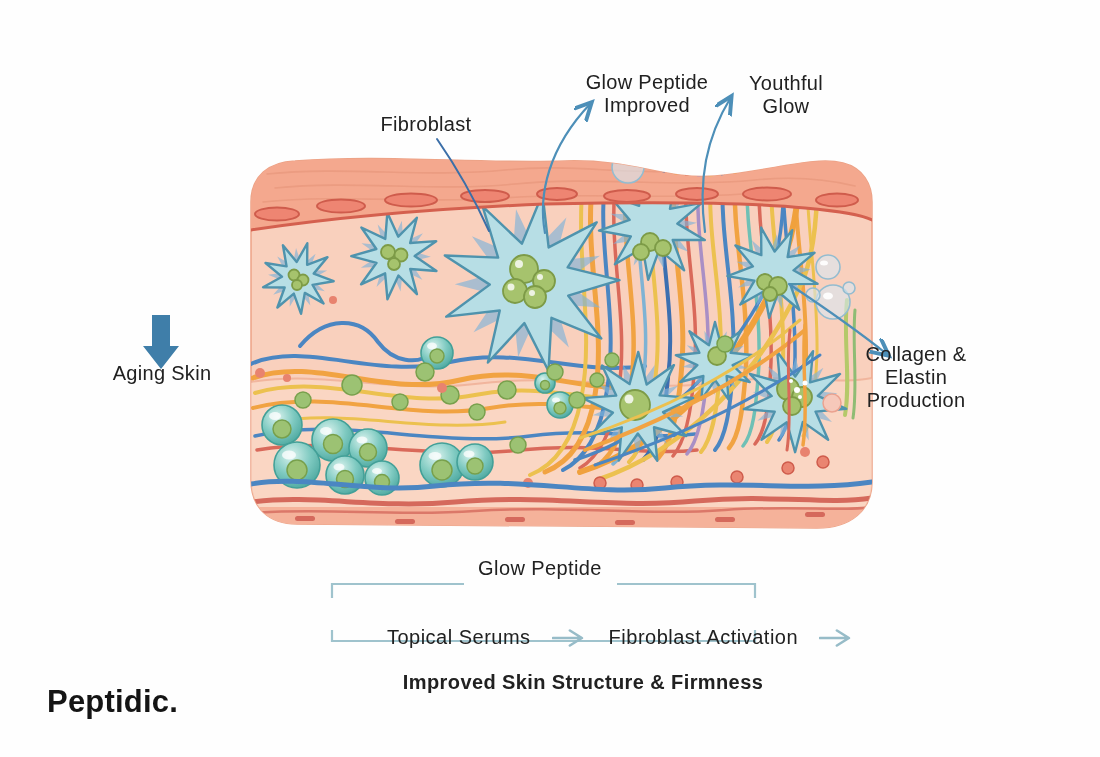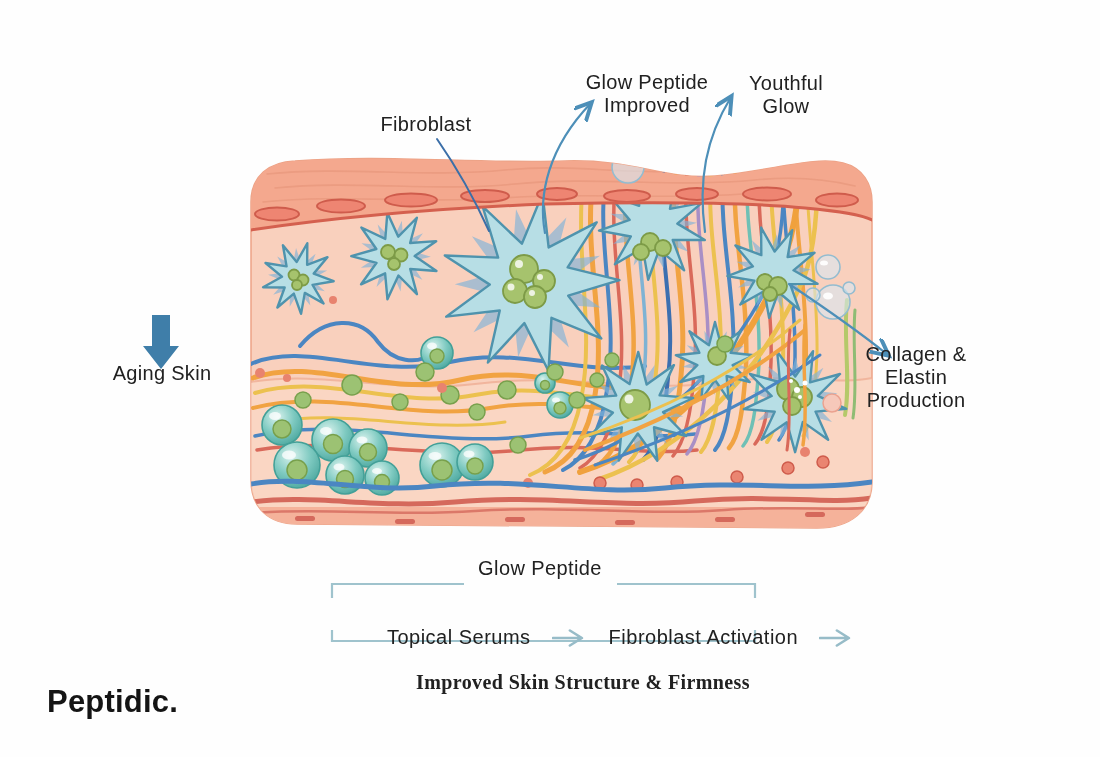--- a/index.html
+++ b/index.html
@@ -20,21 +20,21 @@
   .ann-arrow{fill:none;stroke:var(--annotation-arrow);stroke-width:2.2;stroke-linecap:round;}
   .pointer-line{fill:none;stroke:#3c6fa8;stroke-width:2;stroke-linecap:round;}
   .bracket{fill:none;stroke:var(--bracket);stroke-width:2.2;}
   .flow-row{
     position:absolute;top:606px;left:621px;transform:translateX(-50%);
     display:flex;align-items:center;gap:21px;font-size:20px;letter-spacing:.5px;white-space:nowrap;margin-top:20px;
   }
   .flow-title{position:absolute;left:540px;top:557px;transform:translateX(-50%);
     font-size:20px;font-weight:500;letter-spacing:.4px;white-space:nowrap;}
   .result-lbl{position:absolute;left:583px;top:671px;transform:translateX(-50%);
-    font-size:20px;font-weight:bold;letter-spacing:.4px;white-space:nowrap;font-family:Liberation Serif, serif;}
+    font-size:20px;font-weight:bold;letter-spacing:.4px;white-space:nowrap;}
   .brand{position:absolute;left:47px;top:684px;font-size:31px;font-weight:bold;
     letter-spacing:.2px;color:var(--brand);}
   .flow-arrow-icon{display:block;}
   .flow-arrow-icon path{stroke:var(--flow-arrow);stroke-width:2.6;fill:none;stroke-linecap:round;stroke-linejoin:round;}
   
   .nuc{fill:#a6c36d;stroke:#7d9b47;stroke-width:1.8;}
   .grn{fill:#9cc273;stroke:#78a04c;stroke-width:1.5;}
   .rdot{fill:#e8836f;}
   .rcirc{fill:#ea8571;stroke:#cf5c4c;stroke-width:1.5;}
   .fib{fill:none;stroke-linecap:round;}

